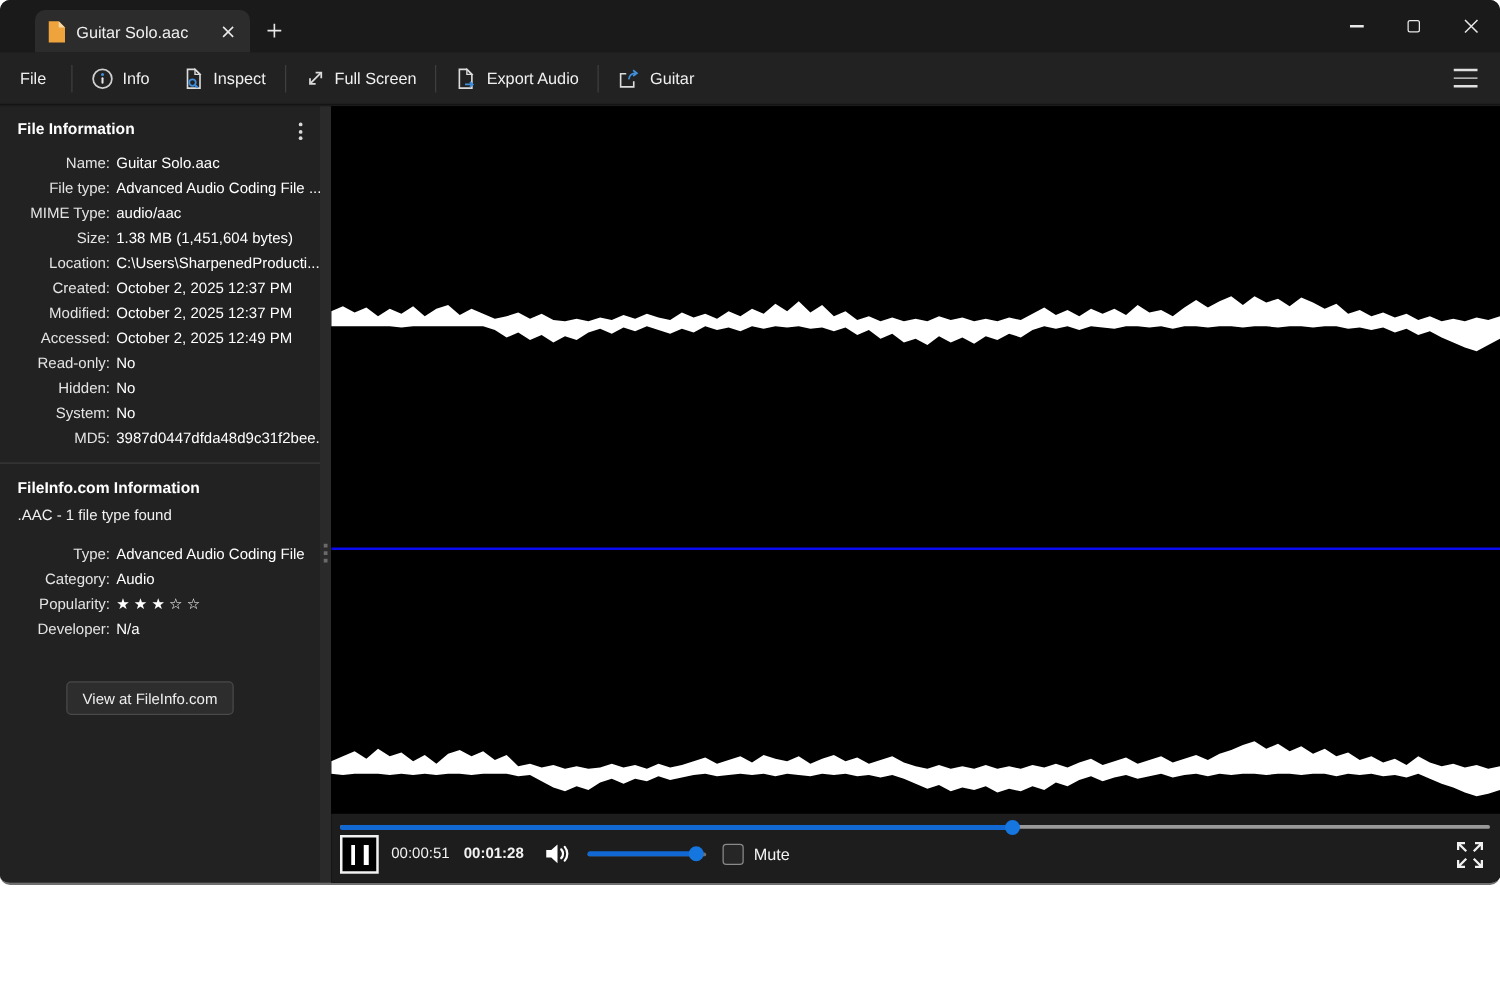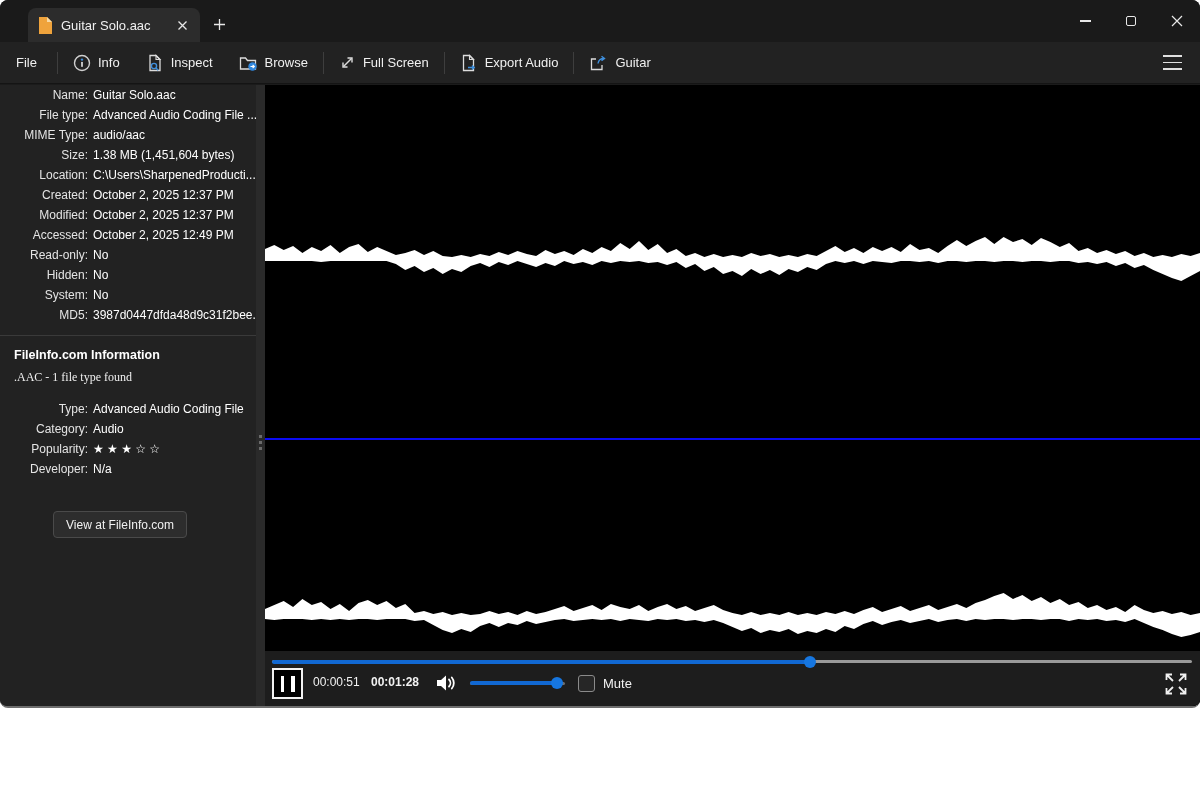--- a/index.html
+++ b/index.html
@@ -40,21 +40,21 @@
   .sidebar { position:absolute; top:85px; left:0; width:256px; bottom:0; background:#222222; font-size:12px; overflow:hidden; }
   .panel-head { display:flex; align-items:flex-start; padding:11px 8px 6px 14px; }
   .panel-title { font-weight:bold; font-size:12.5px; color:#ffffff; flex:1; }
   .kebab { width:16px; height:18px; display:flex; flex-direction:column; align-items:center; gap:2.5px; padding-top:2px; }
   .kebab i { width:3px; height:3px; background:#d9d9d9; border-radius:50%; }
   .inforow { display:flex; height:20px; line-height:20px; }
   .inforow .lbl { width:88px; text-align:right; color:#e4e4e4; flex:none; }
   .inforow .val { margin-left:5px; flex:1; color:#ffffff; white-space:nowrap; overflow:hidden; }
   .divider { border-top:1px solid #3a3a3a; margin:10px 0 0 0; }
   .fi-title { font-weight:bold; font-size:12.5px; color:#ffffff; padding:12px 14px 0 14px; }
-  .fi-sub { padding:8px 14px 0 14px; color:#f0f0f0;font-family:Liberation Serif, serif; }
+  .fi-sub { padding:8px 14px 0 14px; color:#f0f0f0; }
   .fi-gap { height:14px; }
   .fileinfo-btn {
     margin:32px 0 0 53px; width:134px; height:27px; background:#2d2d2d; color:#f0f0f0;
     border:1px solid #4a4a4a; border-radius:4px; font-size:12px; font-family:"Liberation Sans", sans-serif;
   }
 
   
   .splitter { position:absolute; top:85px; left:256px; width:9px; bottom:0; background:#2a2a2a; display:flex; flex-direction:column; align-items:center; justify-content:flex-start; }
   .grip { margin-top:350px; display:flex; flex-direction:column; gap:3px; }
   .grip i { width:3px; height:3px; background:#6a6a6a; }
@@ -138,28 +138,20 @@
     </div>
     <div class="tb-item">
       <svg width="18" height="18" viewBox="0 0 18 18">
         <path d="M4 1.5 h6 l4 4 V16.5 H4 z" fill="none" stroke="#dcdcdc" stroke-width="1.3"></path>
         <path d="M10 1.5 l4 4 h-4 z" fill="none" stroke="#dcdcdc" stroke-width="1.1"></path>
         <circle cx="8" cy="12" r="2.6" fill="none" stroke="#3f8fdc" stroke-width="1.4"></circle>
         <path d="M10 14 l2.2 2.2" stroke="#3f8fdc" stroke-width="1.5"></path>
       </svg>
       <span>Inspect</span>
     </div>
-    <div class="tb-item">
-      <svg width="19" height="18" viewBox="0 0 19 18">
-        <path d="M1.5 4 h5 l2 2.5 h8 V15 h-15 z" fill="none" stroke="#dcdcdc" stroke-width="1.3"></path>
-        <circle cx="13.5" cy="12.5" r="4.2" fill="#2f86dc"></circle>
-        <path d="M11.5 12.5 h3.5 M13.6 10.8 l1.7 1.7 -1.7 1.7" stroke="#ffffff" stroke-width="1.2" fill="none"></path>
-      </svg>
-      <span>Browse</span>
-    </div>
     <div class="tb-sep"></div>
     <div class="tb-item">
       <svg width="17" height="17" viewBox="0 0 17 17">
         <path d="M4.5 12.5 L12.5 4.5" stroke="#dcdcdc" stroke-width="1.4"></path>
         <path d="M8.5 4 H13 V8.5 M8.5 13 H4 V8.5" stroke="#dcdcdc" stroke-width="1.4" fill="none"></path>
       </svg>
       <span>Full Screen</span>
     </div>
     <div class="tb-sep"></div>
     <div class="tb-item">
@@ -179,20 +171,28 @@
       <span>Guitar</span>
     </div>
     <div class="tb-burger">
           <span></span>
           <span></span>
           <span></span>
         </div>
   </div>
 
   <div class="sidebar">
+    <div class="panel-head">
+      <div class="panel-title">File Information</div>
+      <div class="kebab">
+            <i></i>
+            <i></i>
+            <i></i>
+          </div>
+    </div>
     <div id="fi-rows">
           <div class="inforow">
             <span class="lbl">Name:</span>
             <span class="val">Guitar Solo.aac</span>
           </div>
           <div class="inforow">
             <span class="lbl">File type:</span>
             <span class="val">Advanced Audio Coding File ...</span>
           </div>
           <div class="inforow">

